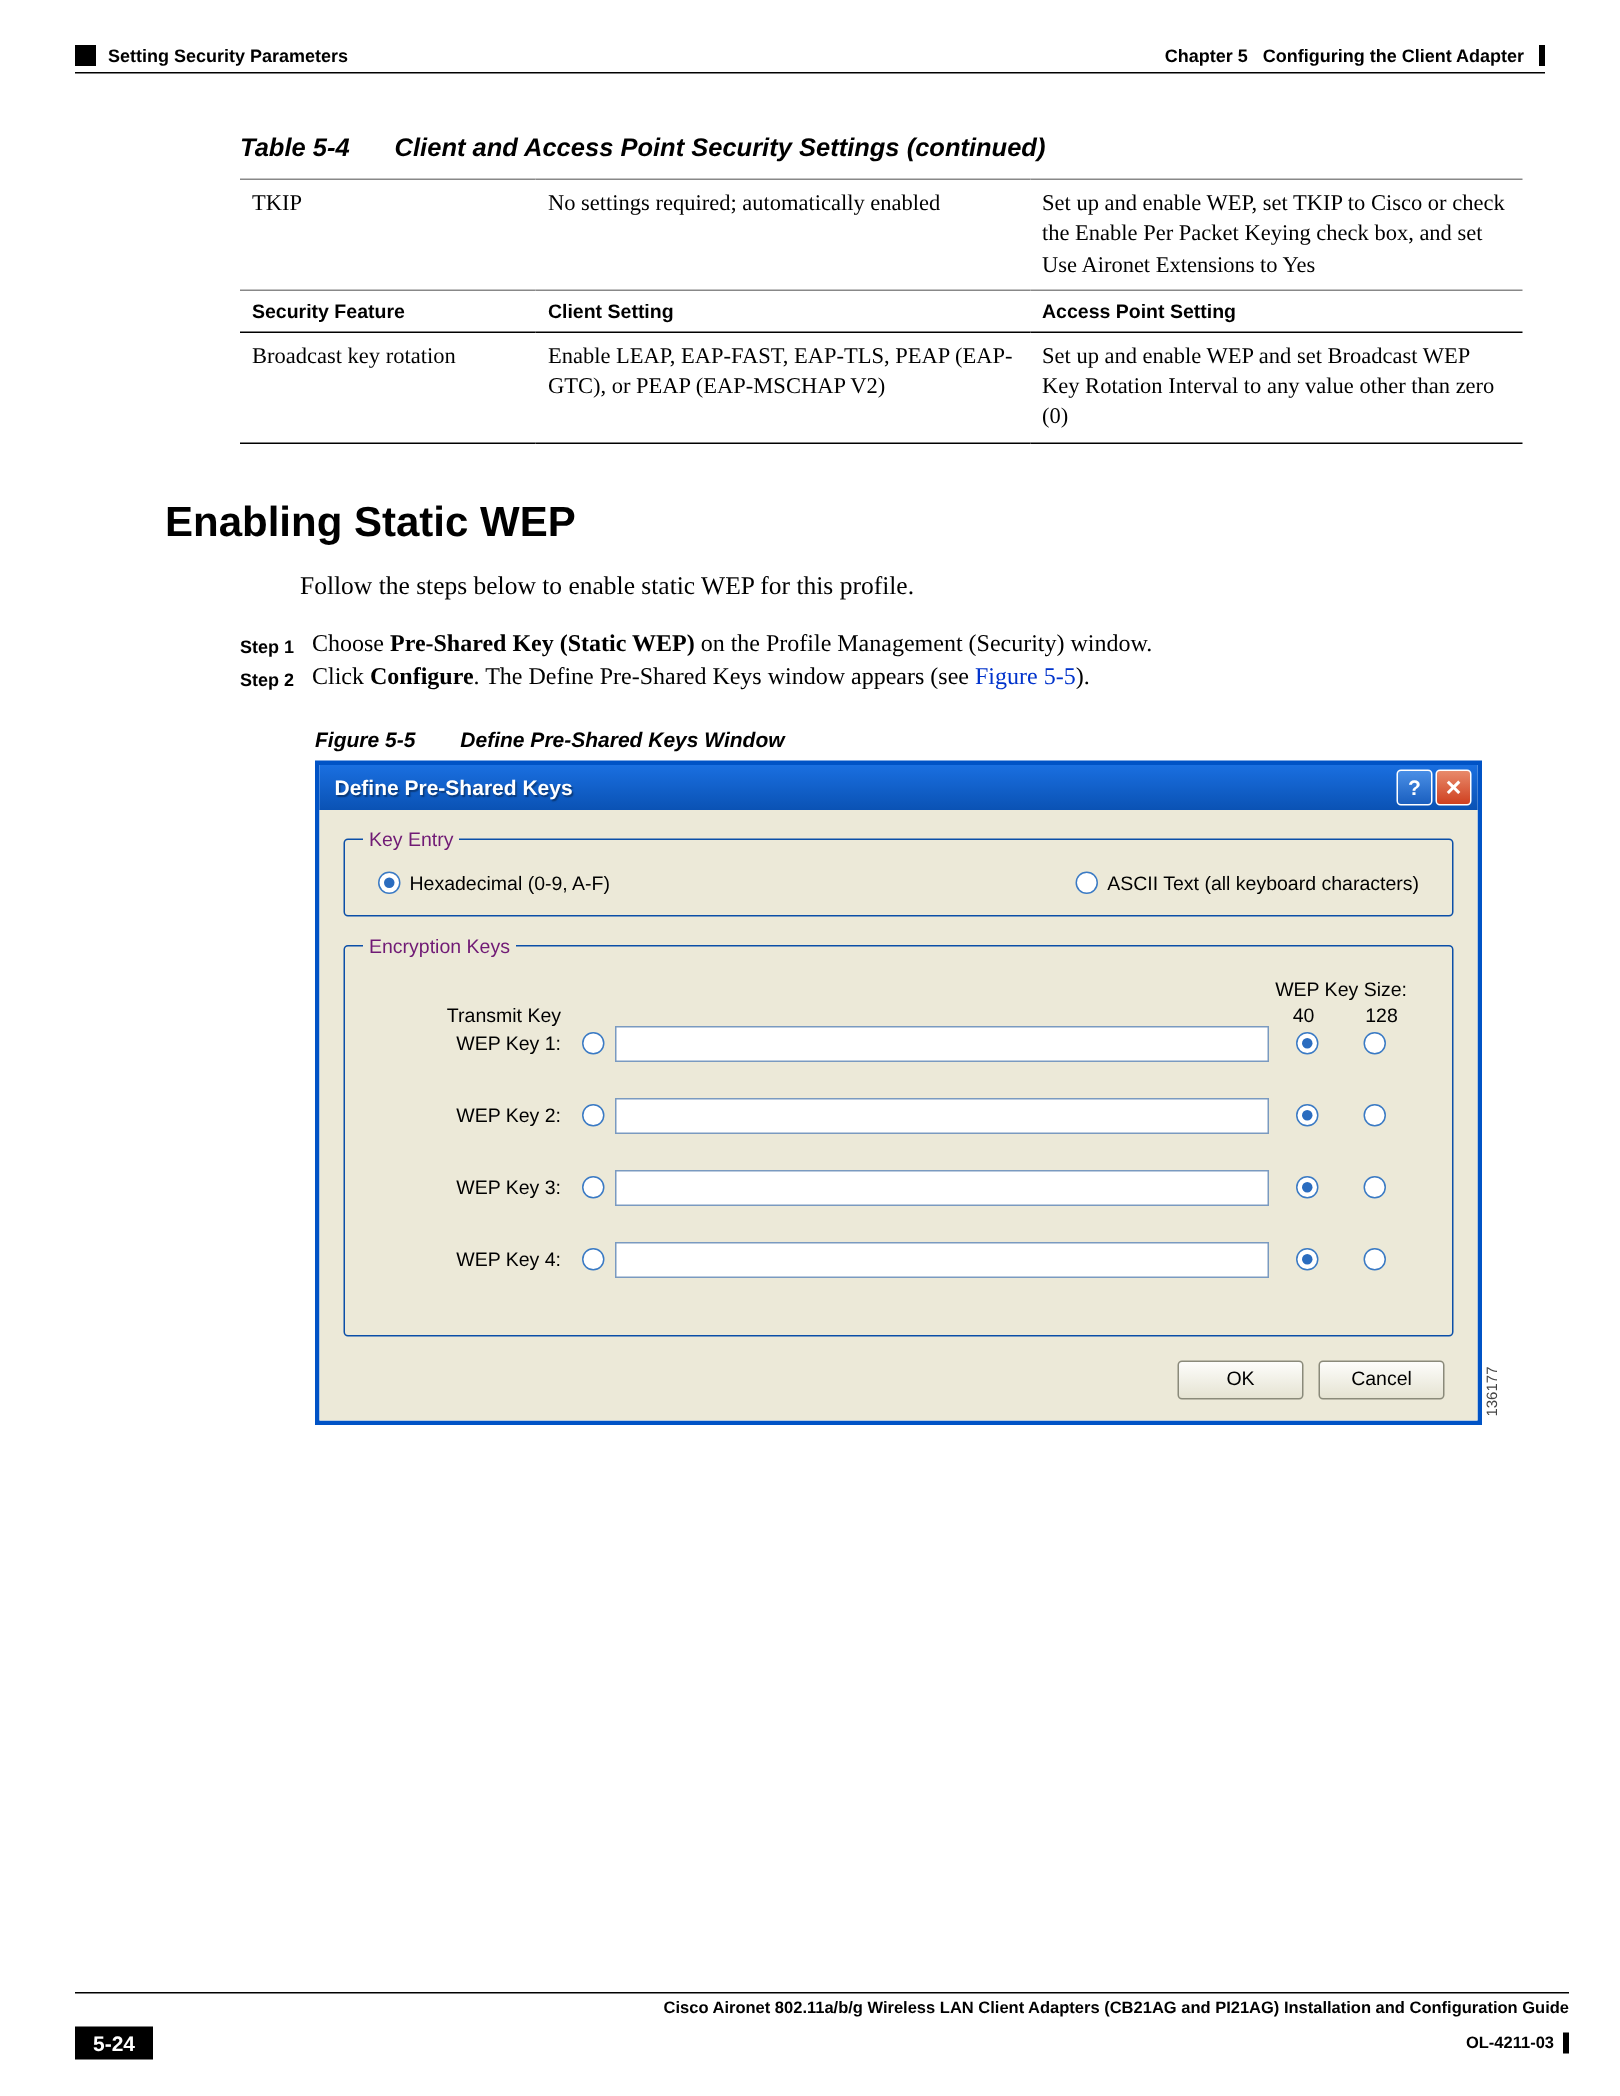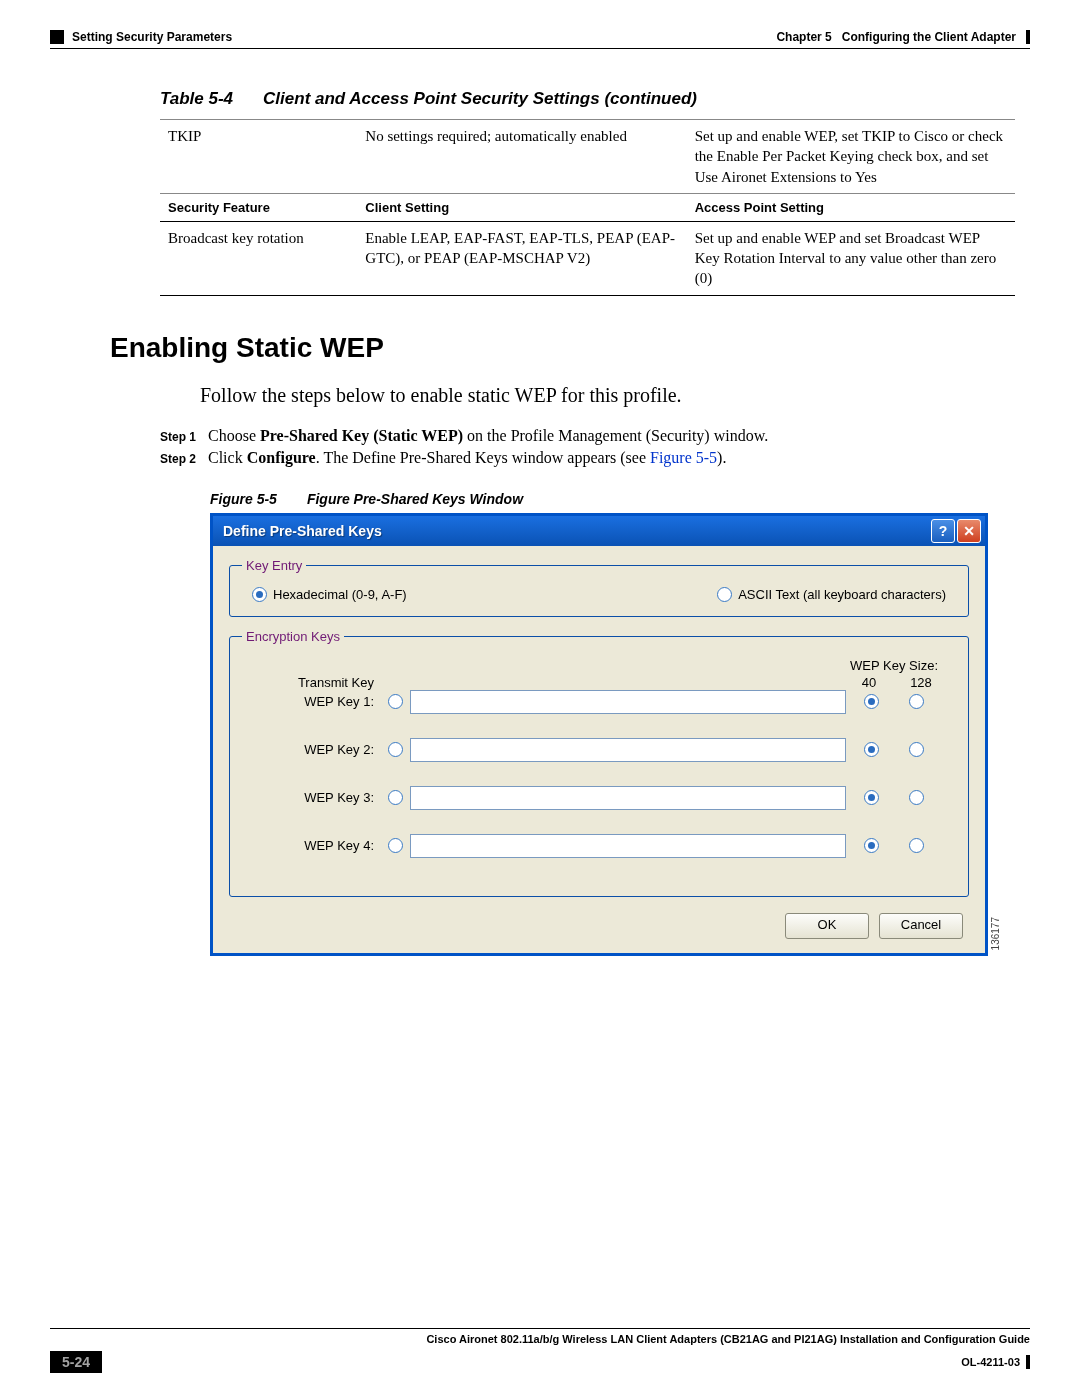--- a/index.html
+++ b/index.html
@@ -86,21 +86,21 @@
 .col1 { width: 190px; }
 .col2 { width: 330px; }
 .col3 { width: 330px; }
 h2.section {
   font-family: Arial, Helvetica, sans-serif;
   font-size: 28px;
   font-weight: bold;
   margin: 36px 0 12px 60px;
 }
 p.intro {
-  font-size: 20px;
+  font-size: 17px;
   margin-left: 150px;
   margin-bottom: 20px;
 }
 .step-row {
   display: flex;
   margin-left: 110px;
   font-size: 16px;
   margin-bottom: 4px;
 }
 .step-label {
@@ -225,35 +225,35 @@
   writing-mode: vertical-rl;
   transform: rotate(180deg);
   font-family: Arial, sans-serif;
   font-size:10px;
   color:#444;
 }
 .footer {
   position:absolute;
   bottom: 24px;
   left: 50px;
-  right: 50px;
+  right: 34px;
 }
 .footer hr { border:none; border-top:1px solid #000; margin:0 0 4px 0;}
 .footer-text {
   font-family: Arial, sans-serif;
   font-size: 11px;
   font-weight: bold;
   text-align: right;
   margin-bottom: 6px;
 }
 .footer-row {
   display:flex; align-items:center; justify-content:space-between;
 }
 .page-num-box {
-  background:#000; color:#a3a3a3;
+  background:#000; color:#ffffff;
   font-family: Arial, sans-serif;
   font-weight:bold;
   padding: 3px 12px;
   font-size:14px;
 }
 .doc-id {
   font-family: Arial, sans-serif;
   font-size: 11px;
   font-weight: bold;
   display:flex; align-items:center; gap:6px;
@@ -313,21 +313,21 @@
   </div>
   <div class="step-row">
     <div class="step-label">Step 2</div>
     <div class="step-text">
       <span>Click </span><b>Configure</b><span>. The Define Pre-Shared Keys window appears (see </span><span class="figlink">Figure 5-5</span><span>).</span>
     </div>
   </div>
 
   <div class="figure-title-row">
     <span>Figure 5-5</span>
-    <span>Figure Pre-Shared Keys Window</span>
+    <span>Define Pre-Shared Keys Window</span>
   </div>
 
   <div class="window">
     <div class="titlebar">
       <span class="title-text">Define Pre-Shared Keys</span>
       <div class="title-buttons">
         <div class="tb-btn tb-help">?</div>
         <div class="tb-btn tb-close">✕</div>
       </div>
     </div>

